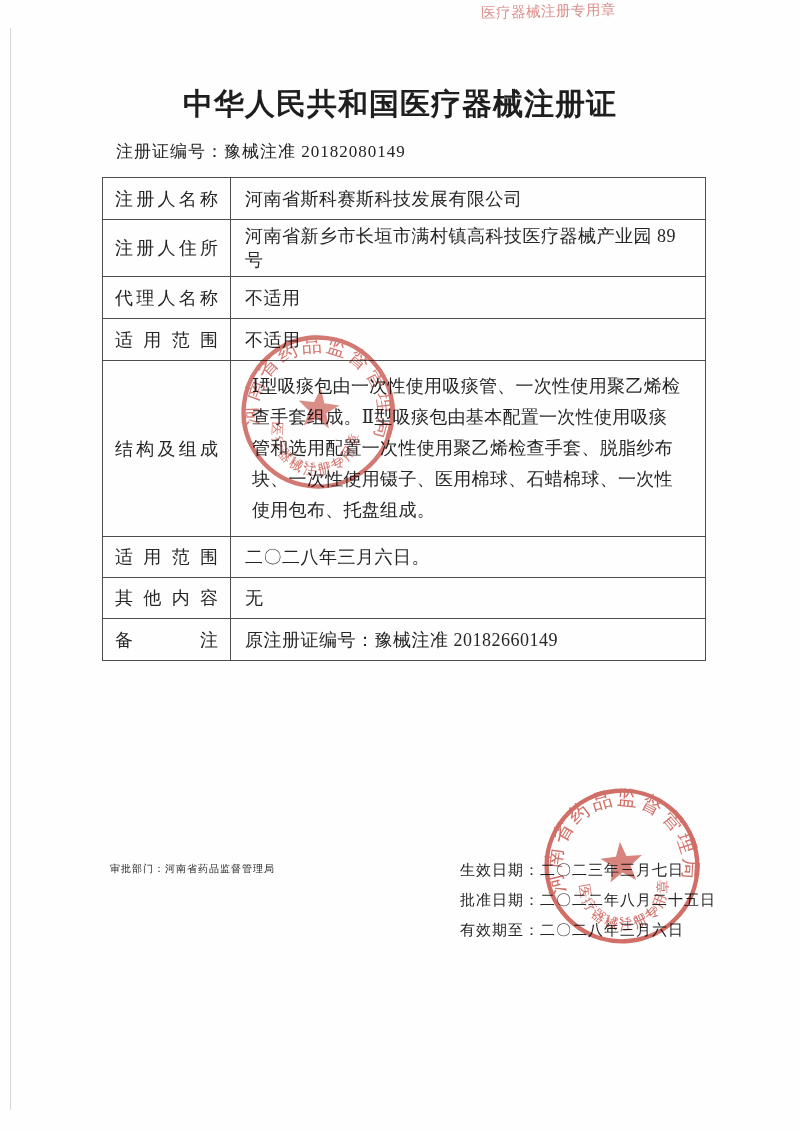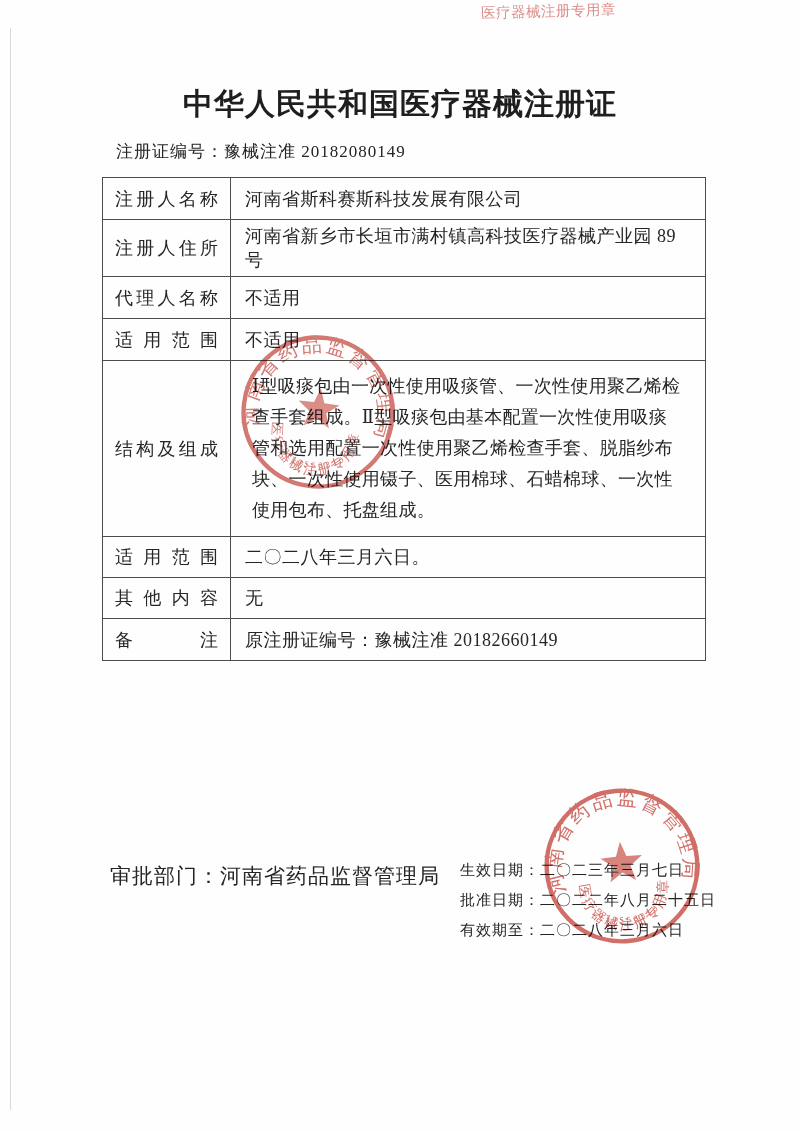--- a/index.html
+++ b/index.html
@@ -41,21 +41,21 @@
   }
   td.val{
     padding:4px 14px;
     letter-spacing:0.5px;
   }
   td.val.para{line-height:31px;padding:10px 21px;letter-spacing:0.3px;}
   tr.h42{height:42px;} tr.h41{height:41px;border-radius:8px;}
   tr.h85{height:85px;} tr.h167{height:167px;}
   .footer-dept{
     position:absolute;left:110px;top:862px;
-    font-size:21px;letter-spacing:1px;color:#242424;
+    font-size:10px;letter-spacing:1px;color:#242424;
   }
   .footer-dates{
     position:absolute;left:460px;top:855px;
     font-size:15px;letter-spacing:1px;color:#242424;
   }
   .footer-dates .dline{height:30px;line-height:30px;}
   .seal{
     position:absolute;
     mix-blend-mode:multiply;
     pointer-events:none;

